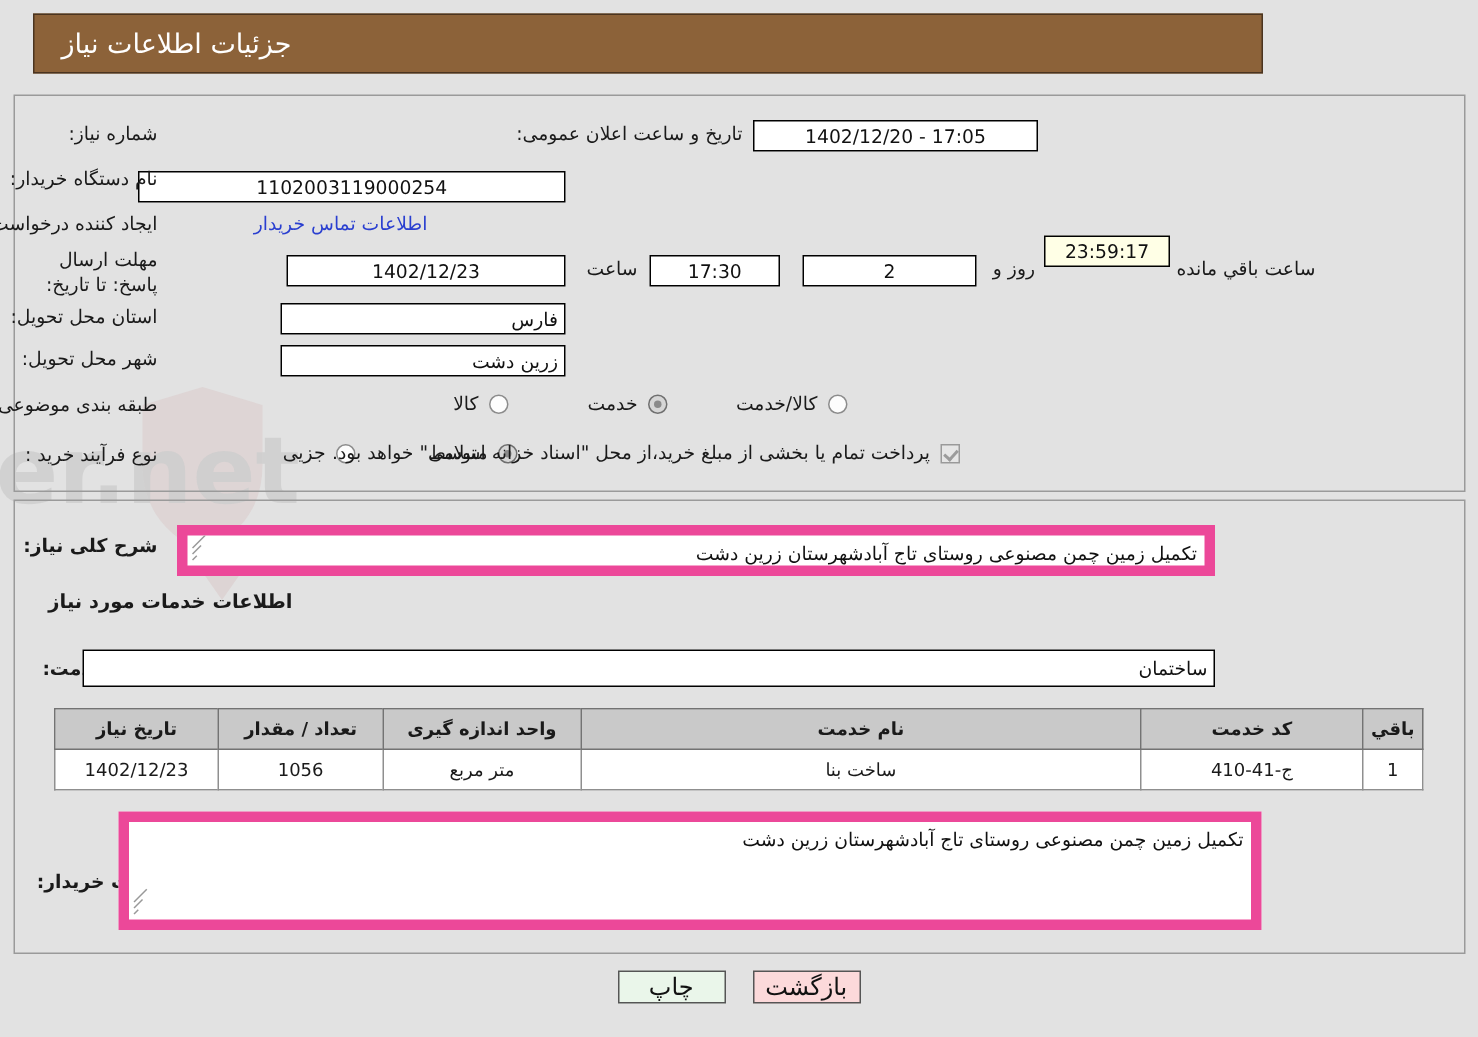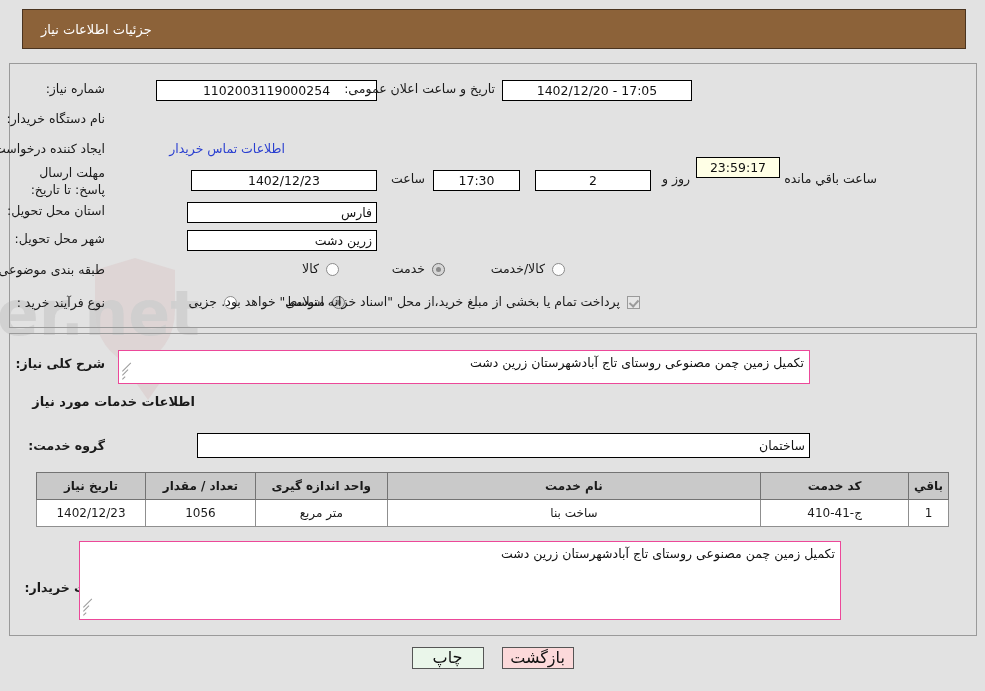--- a/index.html
+++ b/index.html
@@ -24,25 +24,25 @@
     width: 985px; height: 200px;
     pointer-events: none;
     z-index: 0;
     opacity: .85;
   }
 
   
   .header-bar {
     position: absolute;
     left: 22px; top: 9px;
-    width: 944px; height: 40px;
+    width: 820px; height: 40px;
     background: #8c6239;
     border: 1px solid #4a3420;
     color: #ffffff;
-    font-size: 13px;
+    font-size: 18px;
     display: flex;
     align-items: center;
     justify-content: flex-start;
     padding-right: 0;
     z-index: 2;
   }
   .header-title { padding-left: 18px; margin-right: auto; }
 
   
   .panel {
@@ -115,21 +115,21 @@
     width: 4px; height: 7px;
     border: solid #9b9b9b;
     border-width: 0 2px 2px 0;
     transform: rotate(42deg);
   }
   .opt { display: flex; align-items: center; gap: 7px; }
 
   
   .ta {
     background: #ffffff;
-    border: 1px solid #ec4899;
+    border: 7px solid #ec4899;
     font-size: 12.5px;
     color: #111;
     padding: 3px 5px;
     position: relative;
     line-height: 1.5;
     overflow: hidden;
   }
   .ta .grip {
     position: absolute;
     left: 3px; bottom: 2px;
@@ -219,21 +219,21 @@
     <span class="header-title">جزئیات اطلاعات نیاز</span>
   </div>
 
   <div class="panel" id="panel-top"></div>
   <div class="panel" id="panel-bottom"></div>
 
   <div class="row" style="right:880px; top:81px;">
     <span class="lbl">شماره نیاز:</span>
   </div>
   <div class="row" style="right:608px; top:80px;">
-    <div class="fld center" style="width:221px;">1102003119000254</div>
+    <div class="fld center" style="width:285px;margin-top:34px;">1102003119000254</div>
   </div>
   <div class="row" style="right:490px; top:81px;">
     <span class="lbl">تاریخ و ساعت اعلان عمومی:</span>
   </div>
   <div class="row" style="right:293px; top:80px;">
     <div class="fld center" style="width:190px;">17:05 - 1402/12/20</div>
   </div>
 
   <div class="row" style="right:880px; top:111px;align-items:flex-end;">
     <span class="lbl">نام دستگاه خریدار:</span>
@@ -342,21 +342,21 @@
   </div>
 
   <div class="row" style="right:790px; top:393px;">
     <span class="lbl bold" style="font-size:13px;">اطلاعات خدمات مورد نیاز</span>
   </div>
 
   <div class="row" style="right:880px; top:438px;">
     <span class="lbl bold">گروه خدمت:</span>
   </div>
   <div class="row" style="right:175px; top:433px;">
-    <div class="fld right" style="width:613px; height:25px; line-height:23px;">ساختمان</div>
+    <div class="fld right" style="width:755px; height:25px; line-height:23px;">ساختمان</div>
   </div>
 
   <table class="tbl">
     <thead>
       <tr>
         <th style="width:40px;">باقي</th>
         <th style="width:148px;">کد خدمت</th>
         <th style="width:374px;">نام خدمت</th>
         <th style="width:132px;">واحد اندازه گیری</th>
         <th style="width:110px;">تعداد / مقدار</th>

